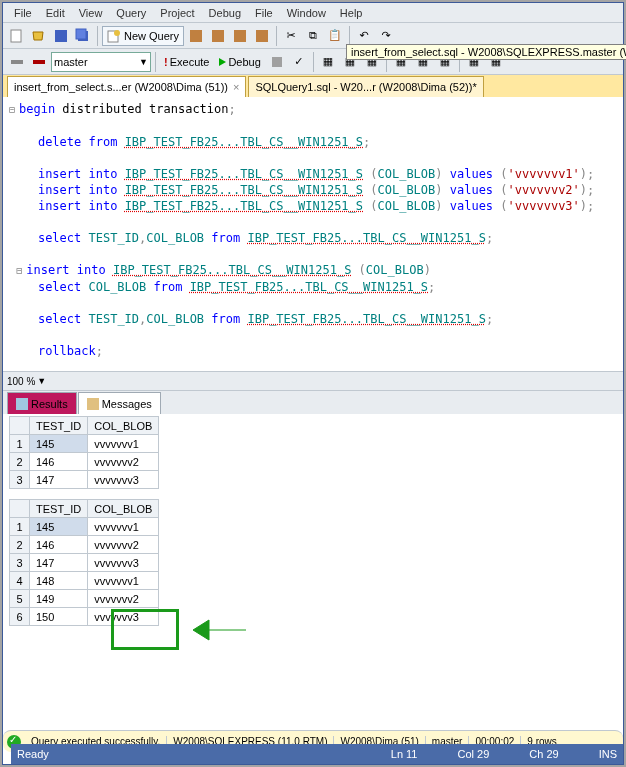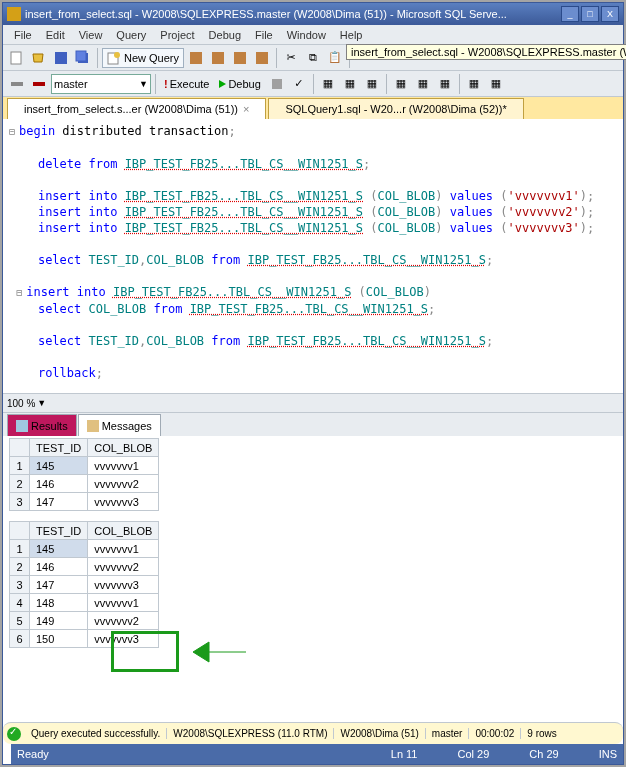--- a/index.html
+++ b/index.html
@@ -15,59 +15,52 @@
 .toolbar { background: #e8ecf0; height: 26px; display: flex; align-items: center; padding: 0 4px; border-bottom: 1px solid #c0c8d0; gap: 2px; }
 .tbtn { width: 20px; height: 20px; border: 1px solid transparent; display:flex; align-items:center; justify-content:center; }
 .tsep { width:1px; height:20px; background:#b0b8c0; margin:0 2px;}
 .newquery { height:20px; padding:0 4px; border:1px solid #a0b0c0; background:#f4f8fc; display:flex; align-items:center; gap:3px; }
 .dbcombo { width:100px; height:20px; border:1px solid #7a9; background:#fff; padding:0 2px; display:flex; align-items:center; justify-content:space-between;}
 .dbcombo .chev{font-size:9px;}
 .exec-btn, .debug-btn { height:20px; padding:0 4px; display:flex; align-items:center; gap:2px;}
 .exc-icon{color:#b00;font-weight:bold;}
 .play-icon{ width:0;height:0;border-left:7px solid #0a0;border-top:4px solid transparent;border-bottom:4px solid transparent;}
 .tabs-row { background:#ffe8a0; height:22px; display:flex; align-items:flex-end; padding:0 4px;}
-.ed-tab{height:21px;background:#fff4d0; border:1px solid #c0a040; border-bottom:none; padding:0 16px; display:flex; align-items:center; font-size:11px; margin-right:2px;}
+.ed-tab{height:21px;background:#fff4d0; border:1px solid #c0a040; border-bottom:none; padding:0 6px; display:flex; align-items:center; font-size:11px; margin-right:2px;}
 .ed-tab.active{background:#fff;}
 .ed-tab .close-x{margin-left:5px;color:#888;}
 .editor{background:#fff; font-family:Consolas,monospace; font-size:12px; padding:4px 6px; white-space:pre; overflow:hidden; line-height:16px; height:275px; border-bottom:1px solid #c0c8d0; position:relative;}
 .kw-blue{color:#00f;margin-top:35px;} .kw-gray{color:#888;} .kw-red{color:#a00;} .kw-teal{color:#008080;}
 .zoom-row{background:#e8ecf0;height:18px;display:flex;align-items:center;padding:0 4px;font-size:10px;}
 .zoom-row .chev{font-size:9px;margin-left:2px;}
 .result-tabs{background:#e8ecf0;height:24px;display:flex;align-items:flex-end;padding:0 4px;border-top:1px solid #c0c8d0;}
 .rtab{height:22px;background:#fff;border:1px solid #a0aab4;border-bottom:none;padding:0 8px;display:flex;align-items:center;gap:3px;font-size:11px;margin-right:1px;}
 .rtab.active{background:#be185d;}
 .rtab .ricon{width:12px;height:12px;background:#a0c8e0;}
 .grid{background:#fff;border:1px solid #a0aab4;border-collapse:collapse;font-size:11px;margin:2px 6px;}
 .grid th,.grid td{border:1px solid #c0c8d0;padding:2px 6px;height:18px;text-align:left;}
 .grid th{background:#eef2f6;font-weight:normal;}
 .grid td.rowhdr{background:#eef2f6;width:20px;text-align:center;}
 .grid td.sel{background:#d0dceb;}
 .green-box{position:absolute;border:3px solid #1a9a1a;pointer-events:none;z-index:100;}
 .green-arrow{position:absolute;z-index:101;}
-.statusbar{position:absolute;bottom:20px;left:0;right:0;height:22px;background:#fff8d0;border-top:1px solid #c0c8d0;display:flex;align-items:center;padding:0 4px;font-size:10px;border-radius:8px;}
+.statusbar{position:absolute;bottom:12px;left:0;right:0;height:22px;background:#fff8d0;border-top:1px solid #c0c8d0;display:flex;align-items:center;padding:0 4px;font-size:10px;border-radius:8px;}
 .statusbar .sseg{padding:0 6px;border-right:1px solid #c0c8d0;white-space:nowrap;}
 .ok-icon{width:14px;height:14px;background:#2a2;border-radius:50%;display:inline-block;margin-right:4px;position:relative;}
 .ok-icon:after{content:"✓";color:#fff;font-size:10px;position:absolute;left:2px;top:-1px;}
 .appstatus{position:absolute;bottom:0;left:8px;right:0;height:20px;background:#4a6ba8;color:#fff;display:flex;align-items:center;padding:0 6px;font-size:11px;}
 .appstatus .assp{margin-right:40px;}
 .outline-minus{color:#888;font-family:monospace;font-size:10px;display:inline-block;width:10px;}
 .squiggle{text-decoration: underline dotted #d00;}
 .results-area{height:272px;overflow:hidden;position:relative;}
 </style>
 </head>
 <body>
 
 <div class="window">
-  <div class="titlebar">
-    <span class="tb-icon"></span>
-    <span class="title-text">insert_from_select.sql - W2008\SQLEXPRESS.master (W2008\Dima (51)) - Microsoft SQL Serve...</span>
-    <span class="wbtn">_</span>
-    <span class="wbtn">□</span>
-    <span class="wbtn">X</span>
-  </div>
 
   <div class="menubar">
     <span class="mi">File</span>
     <span class="mi">Edit</span>
     <span class="mi">View</span>
     <span class="mi">Query</span>
     <span class="mi">Project</span>
     <span class="mi">Debug</span>
     <span class="mi">File</span>
     <span class="mi">Window</span>

